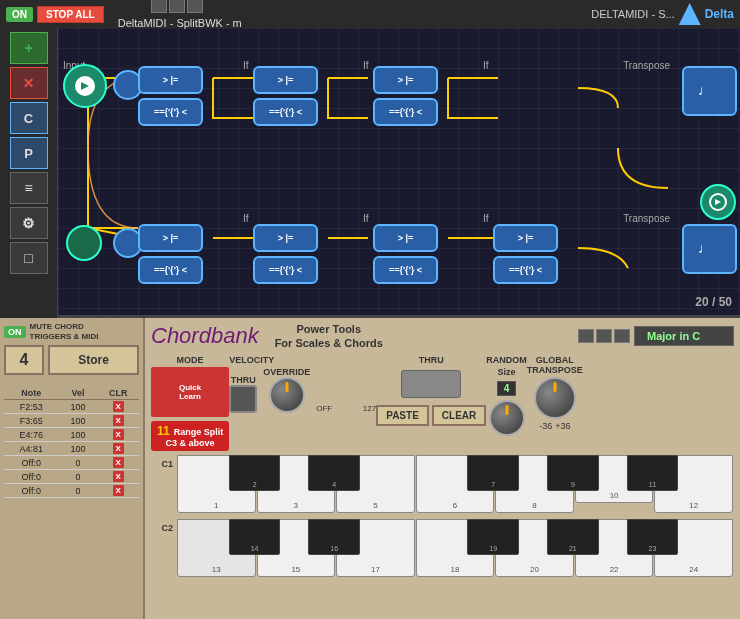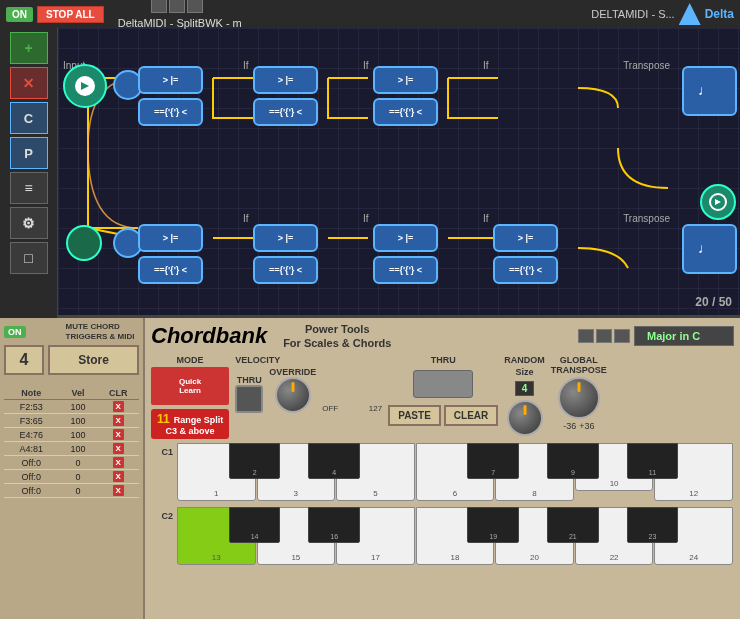--- a/index.html
+++ b/index.html
@@ -224,27 +224,26 @@
       font-weight: bold;
       padding: 1px 4px;
       border-radius: 2px;
     }
 
     .mute-chord-label {
       font-size: 8px;
       color: #333;
       font-weight: bold;
       line-height: 1.2;
-      margin-left: 36px;
     }
 
     .chordbank-title-text {
       font-size: 22px;
-      font-weight: bold;
-      color: #000000;
+      font-weight: normal;
+      color: #701a75;
       font-style: italic;
     }
 
     .number-box {
       width: 40px;
       height: 30px;
       background: #d4c49a;
       border: 2px solid #8a7060;
       display: flex;
       align-items: center;
@@ -340,21 +339,20 @@
       width: 16px;
       height: 14px;
       background: #555;
       border: 1px solid #777;
       cursor: pointer;
     }
 
     
     .controls-row {
       display: flex;
-      gap: 6px;
       margin-bottom: 4px;
       align-items: flex-start;
     }
 
     .control-section {
       display: flex;
       flex-direction: column;
     }
 
     .section-label {
@@ -382,21 +380,21 @@
       background: #b87040;
       color: white;
       padding: 1px 3px;
     }
 
     .quick-learn-btn {
       background: #cc3333;
       color: white;
       font-size: 8px;
       font-weight: bold;
-      padding: 10px 4px;
+      padding: 16px 4px;
       border: none;
       cursor: pointer;
       border-radius: 2px;
     }
 
     .range-display {
       background: #cc2222;
       color: white;
       font-size: 9px;
       font-weight: bold;
@@ -867,21 +865,21 @@
             </div>
             <div style="position: absolute; left: calc(80.7143%); width: 9.28571%; height: 36px; background: rgb(34, 34, 34); border: 1px solid rgb(68, 68, 68); border-radius: 0px 0px 2px 2px; cursor: pointer; z-index: 2; display: flex; align-items: flex-end; justify-content: center; padding-bottom: 2px;">
               <span style="font-size:7px;color:#aaa;">11</span>
             </div>
           </div>
       </div>
 
       <div class="octave-row">
         <span class="octave-label">C2</span>
         <div class="keys-container" id="keys-row-2" style="position: relative; height: 62px;">
-        <div style="position: absolute; left: 0%; width: calc(14.2857% - 1px); height: 58px; background: #84cc16; border: 1px solid rgb(136, 136, 136); border-radius: 0px 0px 3px 3px; cursor: pointer; display: flex; align-items: flex-end; justify-content: center; padding-bottom: 2px; z-index: 1;">
+        <div style="position: absolute; left: 0%; width: calc(14.2857% - 1px); height: 58px; background: #e5e5e5; border: 1px solid rgb(136, 136, 136); border-radius: 0px 0px 3px 3px; cursor: pointer; display: flex; align-items: flex-end; justify-content: center; padding-bottom: 2px; z-index: 1;">
               <span style="font-size:8px;color:#555;">13</span>
             </div>
             <div style="position: absolute; left: 14.2857%; width: calc(14.2857% - 1px); height: 58px; background: rgb(240, 240, 240); border: 1px solid rgb(136, 136, 136); border-radius: 0px 0px 3px 3px; cursor: pointer; display: flex; align-items: flex-end; justify-content: center; padding-bottom: 2px; z-index: 1;">
               <span style="font-size:8px;color:#555;">15</span>
             </div>
             <div style="position: absolute; left: 28.5714%; width: calc(14.2857% - 1px); height: 58px; background: rgb(240, 240, 240); border: 1px solid rgb(136, 136, 136); border-radius: 0px 0px 3px 3px; cursor: pointer; display: flex; align-items: flex-end; justify-content: center; padding-bottom: 2px; z-index: 1;">
               <span style="font-size:8px;color:#555;">17</span>
             </div>
             <div style="position: absolute; left: 42.8571%; width: calc(14.2857% - 1px); height: 58px; background: rgb(240, 240, 240); border: 1px solid rgb(136, 136, 136); border-radius: 0px 0px 3px 3px; cursor: pointer; display: flex; align-items: flex-end; justify-content: center; padding-bottom: 2px; z-index: 1;">
               <span style="font-size:8px;color:#555;">18</span>

